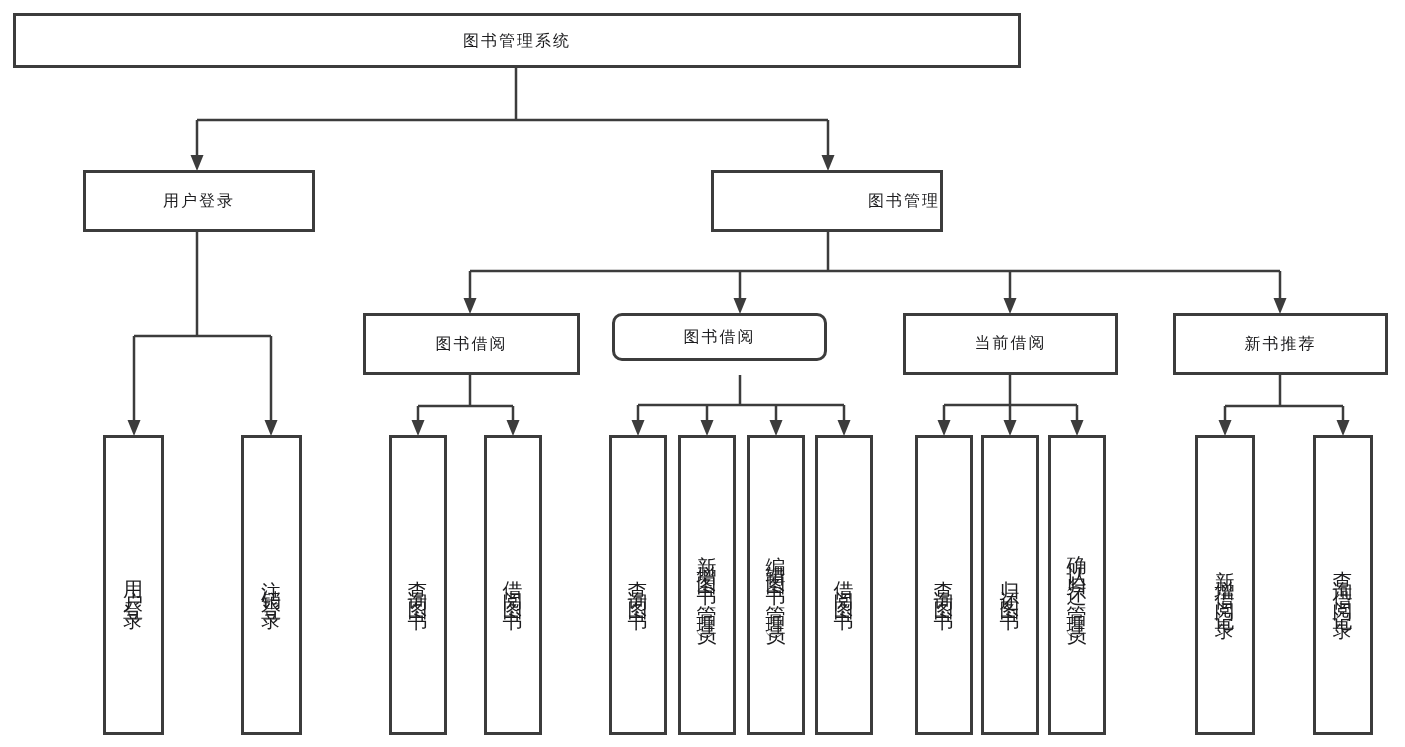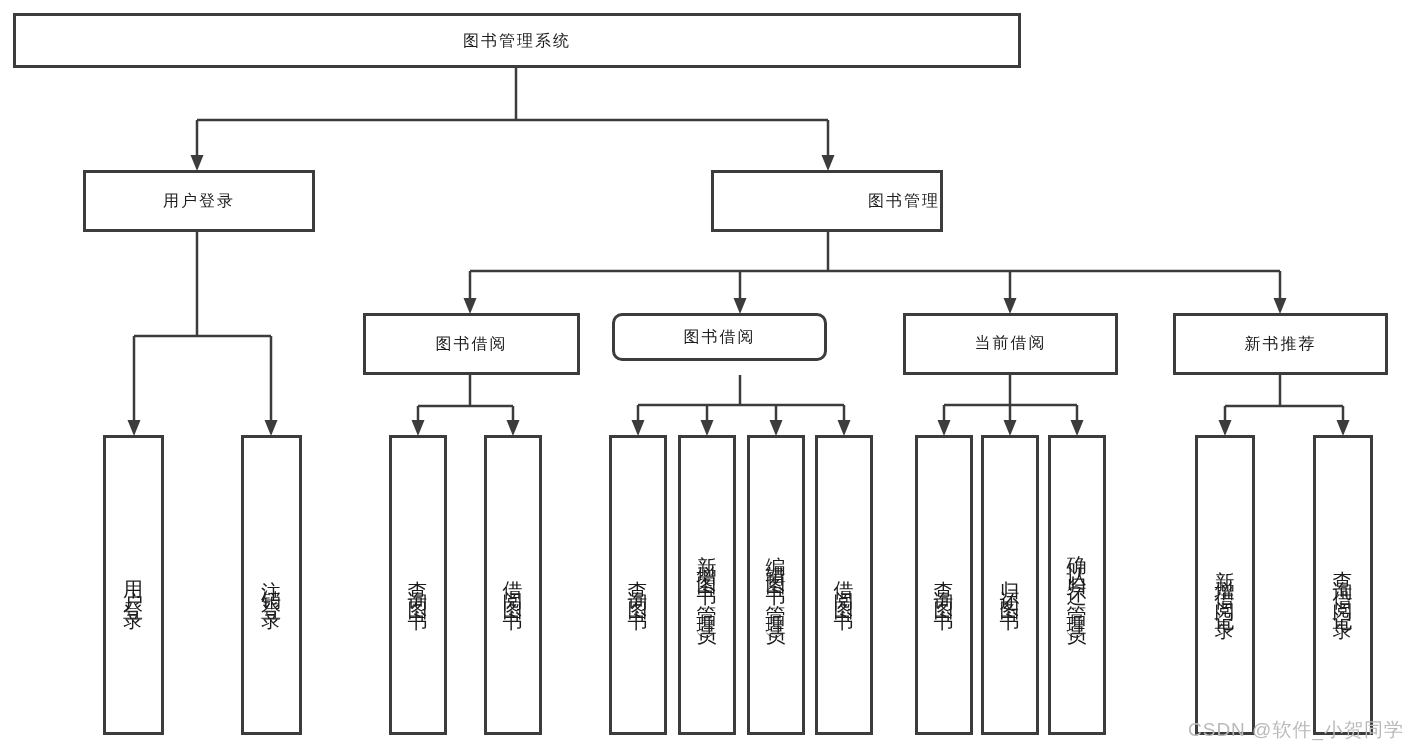--- a/index.html
+++ b/index.html
@@ -143,15 +143,14 @@
     <span class="vlabel">确认归还（管理员）</span>
   </div>
 
   <div class="node leaf" style="left:1195px;top:435px;width:60px;height:300px;">
     <span class="vlabel">新增借阅记录</span>
   </div>
   <div class="node leaf" style="left:1313px;top:435px;width:60px;height:300px;">
     <span class="vlabel">查询借阅记录</span>
   </div>
 
-  <div class="watermark">CSDN @软件_小贺同学</div>
 
 </div>
 
 </body></html>

